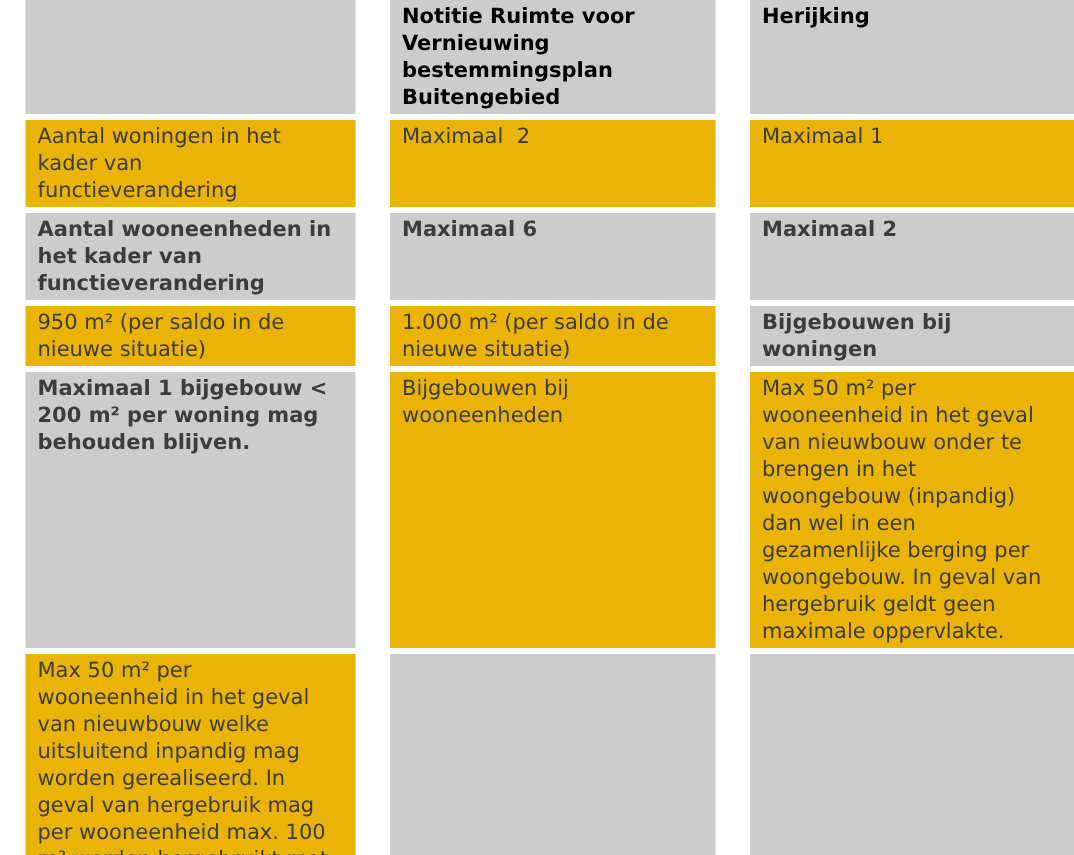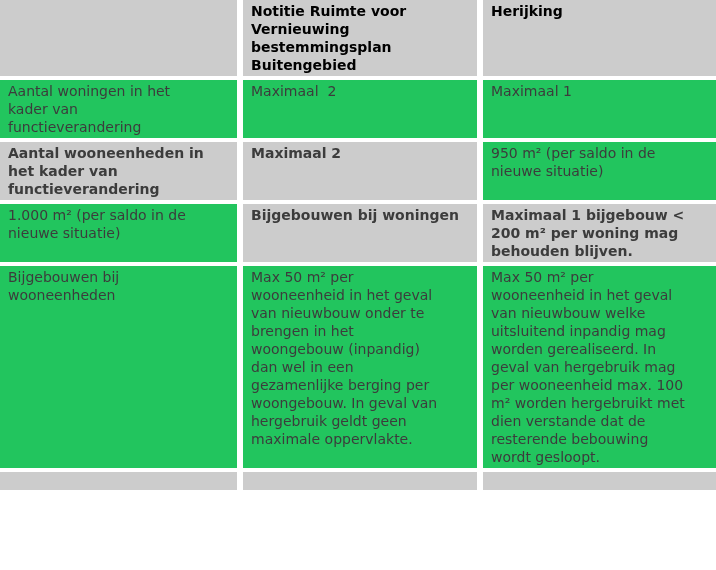--- a/index.html
+++ b/index.html
@@ -20,23 +20,24 @@
     background: #ffffff;
   }
   .cell {
     font-size: 14px;
     line-height: 18px;
     color: #3c3c3c;
     padding: 2px 8px;
     white-space: pre-wrap;
     overflow: hidden;
     word-wrap: break-word;
+    margin-left: 17px;
   }
   .gray  { background: #cccccc; font-weight: bold; }
-  .light { background: #22c55e; }
+  .light { background: #eab308; }
   .head {
     font-weight: bold;
     color: #000000;
   }
   .empty-row { min-height: 14px; }
 </style>
 </head>
 <body>
 
 <div class="doc-table">
@@ -50,20 +51,21 @@
 
   <div class="cell light">Aantal woningen in het
 kader van
 functieverandering</div>
   <div class="cell light">Maximaal  2</div>
   <div class="cell light">Maximaal 1</div>
 
   <div class="cell gray">Aantal wooneenheden in
 het kader van
 functieverandering</div>
+  <div class="cell gray">Maximaal 6</div>
   <div class="cell gray">Maximaal 2</div>
 
   <div class="cell light">950 m² (per saldo in de
 nieuwe situatie)</div>
   <div class="cell light">1.000 m² (per saldo in de
 nieuwe situatie)</div>
 
   <div class="cell gray">Bijgebouwen bij woningen</div>
   <div class="cell gray">Maximaal 1 bijgebouw &lt;
 200 m² per woning mag

